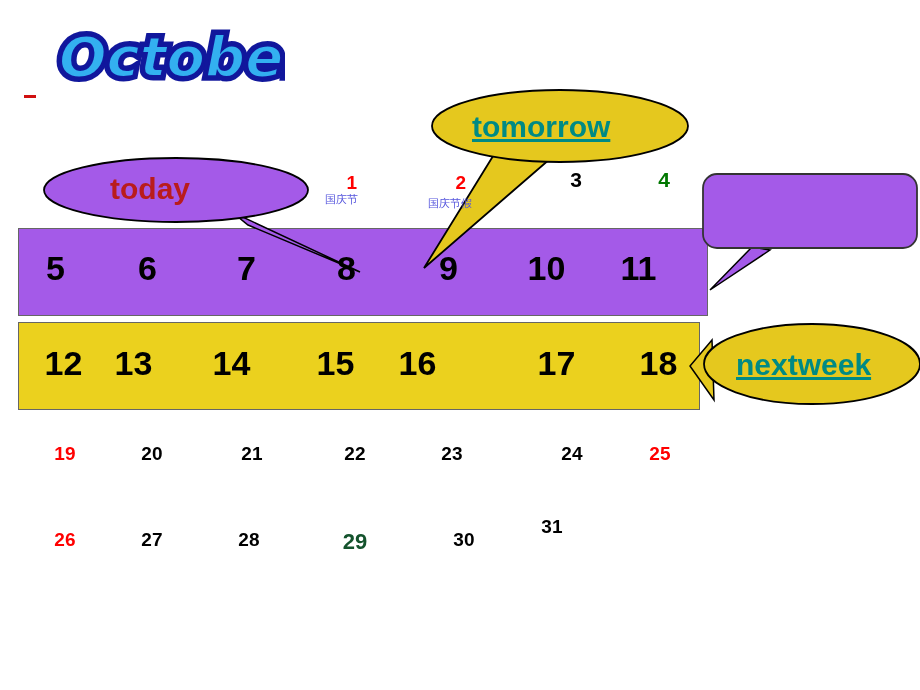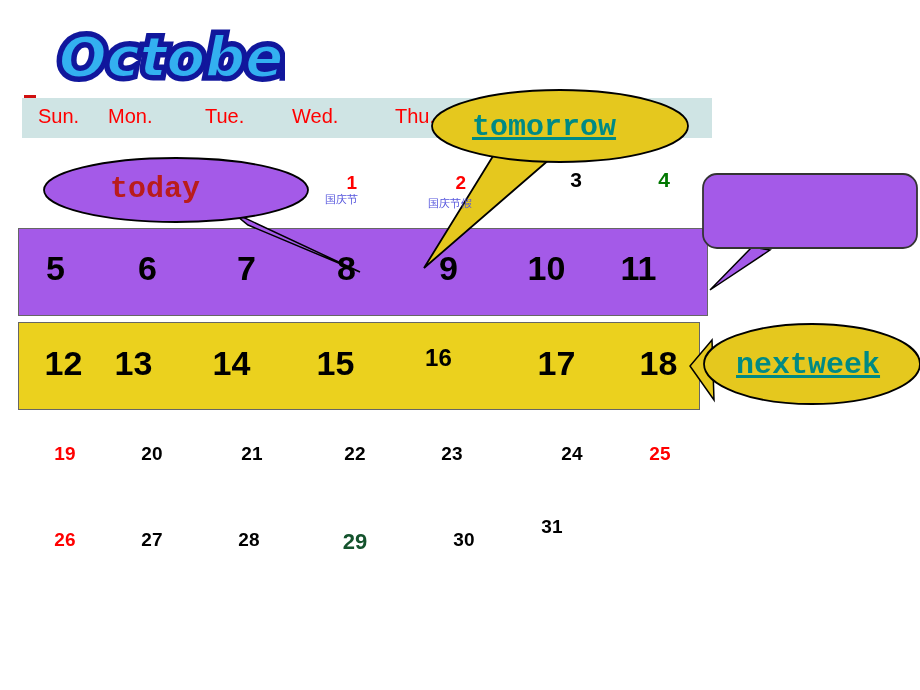--- a/index.html
+++ b/index.html
@@ -96,21 +96,21 @@
     top: 0;
     width: 920px;
     height: 690px;
     pointer-events: none;
   }
   #callouts .hit { pointer-events: auto; }
 
   .bubble-text {
     position: absolute;
     font-weight: bold;
-    font-family: Liberation Mono, monospace;
+    font-family: Liberation Sans, sans-serif;
     white-space: nowrap;
     text-align: center;
   }
   #text-today {
     left: 110px; top: 172px;
     color: #b91c1c;
     font-size: 30px;
   }
   #text-tomorrow {
     left: 472px; top: 110px;
@@ -137,29 +137,20 @@
 
 <div id="slide">
 
   <div id="title-wrap">
     <svg id="title-svg" width="230" height="80" viewBox="0 0 230 80">
       <text x="4" y="58" font-family="'DejaVu Sans', sans-serif" font-size="56" font-weight="bold" font-style="italic" fill="none" stroke="#11179c" stroke-width="9">October</text>
       <text x="4" y="58" font-family="'DejaVu Sans', sans-serif" font-size="56" font-weight="bold" font-style="italic" fill="#33b0f0" stroke="#11179c" stroke-width="2">October</text>
     </svg>
   </div>
 
-  <div id="weekday-header">
-      <div class="weekday" style="left: 16px;">Sun.</div>
-      <div class="weekday" style="left: 86px;">Mon.</div>
-      <div class="weekday" style="left: 183px;">Tue.</div>
-      <div class="weekday" style="left: 270px;">Wed.</div>
-      <div class="weekday" style="left: 373px;">Thu.</div>
-      <div class="weekday" style="left: 478px;">Fri.</div>
-      <div class="weekday" style="left: 578px;">Sat.</div>
-    </div>
   <div class="tick-mark" style="left:24px; top:95px; width:12px; height:3px;"></div>
 
   <div class="week-bar" id="bar-this-week"></div>
   <div class="week-bar" id="bar-next-week"></div>
 
   <svg id="callouts" viewBox="0 0 920 690">
 
     <g class="hit">
       <path d="M 248,225 L 360,272 L 232,212 Z" fill="#a45ae8" stroke="#000000" stroke-width="1.5"></path>
       <ellipse cx="176" cy="190" rx="132" ry="32" fill="#a45ae8" stroke="#000000" stroke-width="1.8"></ellipse>
@@ -195,21 +186,21 @@
       <div class="date" style="left: 110px; top: 249px; font-size: 34px; color: rgb(0, 0, 0); width: 74.8px;">6</div>
       <div class="date" style="left: 209px; top: 249px; font-size: 34px; color: rgb(0, 0, 0); width: 74.8px;">7</div>
       <div class="date" style="left: 309px; top: 249px; font-size: 34px; color: rgb(0, 0, 0); width: 74.8px;">8</div>
       <div class="date" style="left: 411px; top: 249px; font-size: 34px; color: rgb(0, 0, 0); width: 74.8px;">9</div>
       <div class="date" style="left: 509px; top: 249px; font-size: 34px; color: rgb(0, 0, 0); width: 74.8px;">10</div>
       <div class="date" style="left: 601px; top: 249px; font-size: 34px; color: rgb(0, 0, 0); width: 74.8px;">11</div>
       <div class="date" style="left: 26px; top: 344px; font-size: 34px; color: rgb(0, 0, 0); width: 74.8px;">12</div>
       <div class="date" style="left: 96px; top: 344px; font-size: 34px; color: rgb(0, 0, 0); width: 74.8px;">13</div>
       <div class="date" style="left: 194px; top: 344px; font-size: 34px; color: rgb(0, 0, 0); width: 74.8px;">14</div>
       <div class="date" style="left: 298px; top: 344px; font-size: 34px; color: rgb(0, 0, 0); width: 74.8px;">15</div>
-      <div class="date" style="left: 401px; top: 344px; font-size: 24px; color: rgb(0, 0, 0); width: 74.8px;">16</div>
+      <div class="date" style="left: 380px; top: 344px; font-size: 34px; color: rgb(0, 0, 0); width: 74.8px;">16</div>
       <div class="date" style="left: 519px; top: 344px; font-size: 34px; color: rgb(0, 0, 0); width: 74.8px;">17</div>
       <div class="date" style="left: 621px; top: 344px; font-size: 34px; color: rgb(0, 0, 0); width: 74.8px;">18</div>
       <div class="date" style="left: 44px; top: 443px; font-size: 19px; color: rgb(255, 0, 0); width: 41.8px;">19</div>
       <div class="date" style="left: 131px; top: 443px; font-size: 19px; color: rgb(0, 0, 0); width: 41.8px;">20</div>
       <div class="date" style="left: 231px; top: 443px; font-size: 19px; color: rgb(0, 0, 0); width: 41.8px;">21</div>
       <div class="date" style="left: 334px; top: 443px; font-size: 19px; color: rgb(0, 0, 0); width: 41.8px;">22</div>
       <div class="date" style="left: 431px; top: 443px; font-size: 19px; color: rgb(0, 0, 0); width: 41.8px;">23</div>
       <div class="date" style="left: 551px; top: 443px; font-size: 19px; color: rgb(0, 0, 0); width: 41.8px;">24</div>
       <div class="date" style="left: 639px; top: 443px; font-size: 19px; color: rgb(255, 0, 0); width: 41.8px;">25</div>
       <div class="date" style="left: 44px; top: 529px; font-size: 19px; color: rgb(255, 0, 0); width: 41.8px;">26</div>

